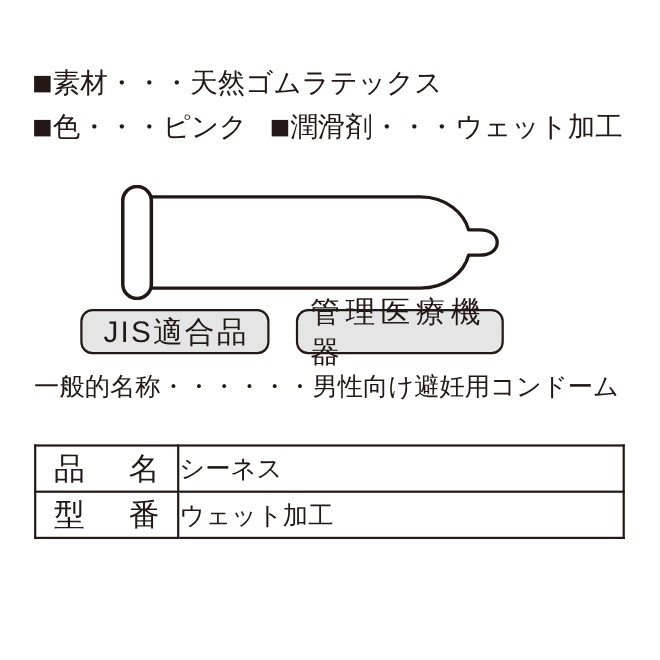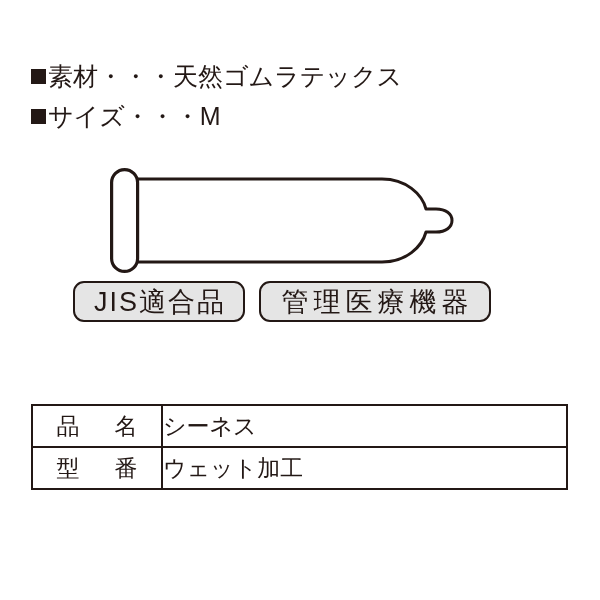--- a/index.html
+++ b/index.html
@@ -87,21 +87,21 @@
     display: flex;
     align-items: center;
     justify-content: center;
     font-size: 27px;
     letter-spacing: 2px;
     padding: 0 10px 0 12px;
     color: #231815;
     background: #e5e5e5;
   }
   .badge.jis { width: 172px; }
-  .badge.kanri { width: 232px; margin-left: 14px; letter-spacing: 5px; padding: 0 6px 0 11px;}
+  .badge.kanri { width: 189px; margin-left: 24px; letter-spacing: 5px; padding: 0 6px 0 11px;}
 
   
   .leader-lines {
     position: absolute;
     left: 31px;
     top: 337px;
     width: 545px;
   }
   .leader-line {
     white-space: nowrap;
@@ -123,21 +123,21 @@
   .spec-table td {
     border: 2.5px solid #231815;
     height: 40px;
     padding: 0;
     color: #231815;
     background: #ffffff;
   }
   .spec-table td.label {
     width: 128px;
     text-align: center;
-    font-size: 23px;
+    font-size: 28px;
     letter-spacing: 6px;
     text-indent: 6px;
     margin-left: 48px;
   }
   .spec-table td.value {
     font-size: 23px;
     letter-spacing: 0px;
   }
 </style>
 </head>
@@ -147,27 +147,31 @@
 
   <div class="spec-list">
 
     <div class="spec-line">
       <span class="spec-seg">
         <span class="bullet-square"></span>
         <span class="spec-text">素材・・・天然ゴムラテックス</span>
       </span>
     </div>
 
-
     <div class="spec-line">
       <span class="spec-seg">
         <span class="bullet-square"></span>
-        <span class="spec-text">サイズ・・・M</span>
+        <span class="spec-text">色・・・ピンク</span>
       </span>
-    </div>
+      <span class="spec-seg">
+        <span class="bullet-square"></span>
+        <span class="spec-text">潤滑剤・・・ウェット加工</span>
+      </span>
+    </div>
+
 
   </div>
 
   <div class="illustration">
     <svg viewBox="0 0 345 105" xmlns="http://www.w3.org/2000/svg">
 
       <path d="M 22 11
                L 272 11
                C 296 11, 312 26, 316 41
                L 326 41
@@ -185,20 +189,23 @@
   <div class="badge-row">
     <div class="badge jis">
       <span>JIS適合品</span>
     </div>
     <div class="badge kanri">
       <span>管理医療機器</span>
     </div>
   </div>
 
   <div class="leader-lines">
+    <div class="leader-line">
+      <span>一般的名称</span><span>・・・・・・</span><span>男性向け避妊用コンドーム</span>
+    </div>
   </div>
 
   <table class="spec-table">
     <tbody>
       <tr>
         <td class="label">品　名</td>
         <td class="value">シーネス</td>
       </tr>
       <tr>
         <td class="label">型　番</td>

